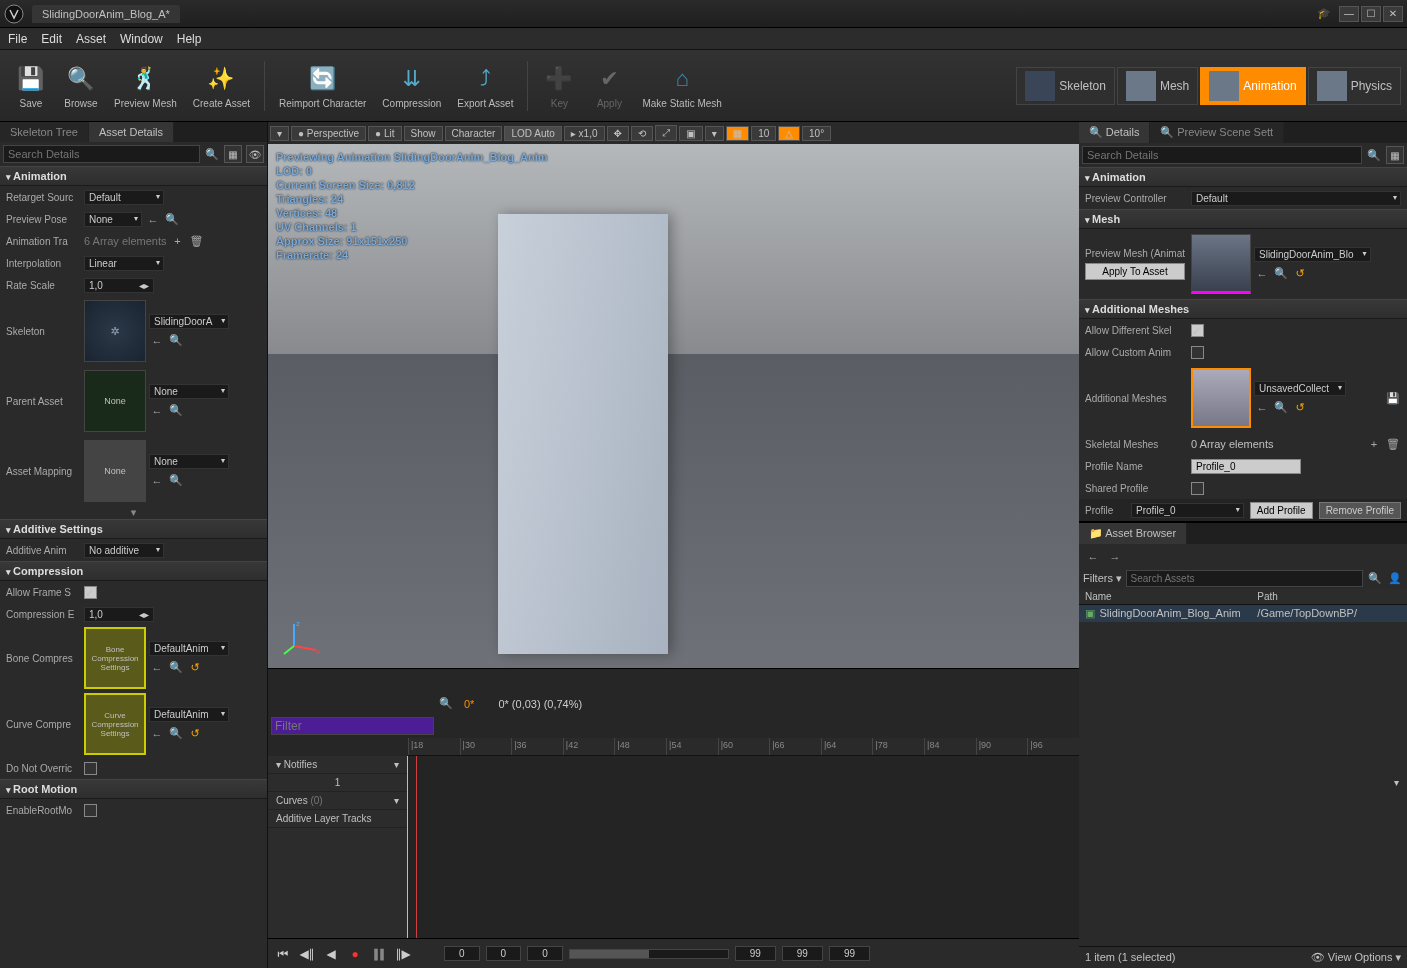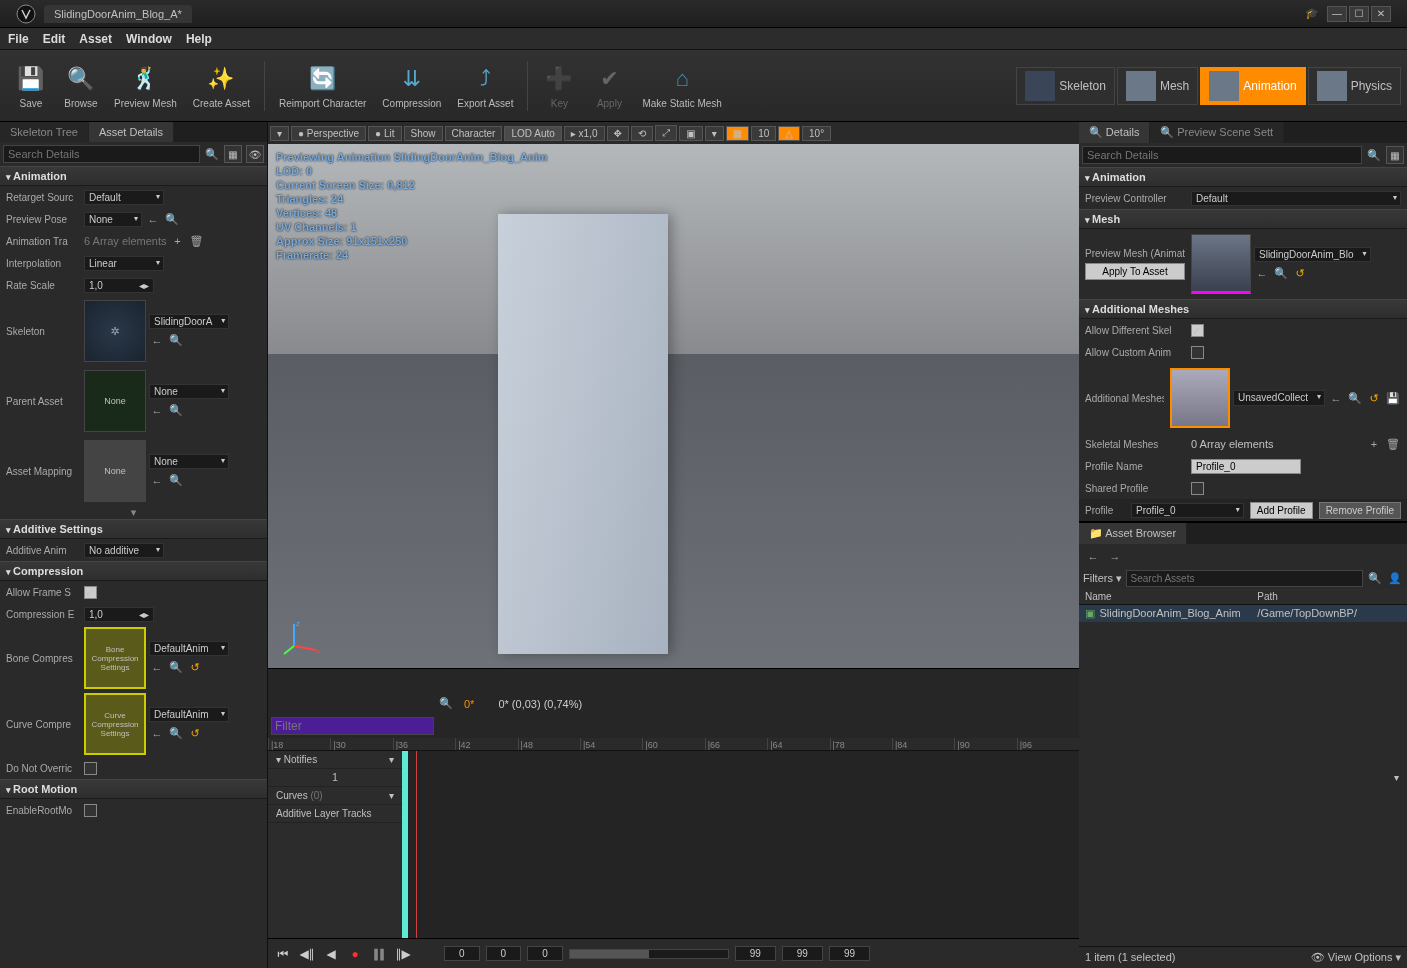--- a/index.html
+++ b/index.html
@@ -1,24 +1,24 @@
 <!DOCTYPE html>
 <html><head>
 <meta charset="utf-8">
 <style>
 * { box-sizing: border-box; margin: 0; padding: 0; font-family: "Segoe UI", Tahoma, sans-serif; }
 body { background: #1a1a1a; color: #c0c0c0; font-size: 11px; overflow: hidden; width: 1407px; height: 968px; }
-.titlebar { background: linear-gradient(#2a2a2a,#1f1f1f); height: 28px; display:flex; align-items:center; padding:0 16px; border-bottom:1px solid #000;}
+.titlebar { background: linear-gradient(#2a2a2a,#1f1f1f); height: 28px; display:flex; align-items:center; padding:0 4px; border-bottom:1px solid #000;}
 .titlebar .ue-logo { width:20px; height:20px; margin-right:8px; display:inline-flex;}
 .titlebar .tab { background:#353535; padding:3px 10px; border-radius:3px 3px 0 0; font-size:11px;}
 .titlebar .spacer{flex:1}
 .titlebar .winctl { display:flex; gap:2px;}
 .titlebar .winctl div{ width:20px; height:16px; background:#3a3a3a; border:1px solid #555; display:flex; align-items:center; justify-content:center; font-size:10px;}
 .menubar{ background:#2c2c2c; height:22px; display:flex; align-items:center; padding:0 8px; gap:14px; border-bottom:1px solid #111;}
-.menubar span{ font-size:12px; color:#ddd;font-weight:bold;}
+.menubar span{ font-size:12px; color:#ddd;}
 .toolbar{ background:linear-gradient(#323232,#282828); height:72px; display:flex; align-items:center; padding:0 6px; border-bottom:1px solid #000;}
 .tbtn{ display:flex; flex-direction:column; align-items:center; justify-content:center; padding:0 8px; height:66px; color:#bbb; font-size:10px; gap:2px;}
 .tbtn .ico{ width:34px; height:34px; display:flex; align-items:center; justify-content:center; font-size:22px; }
 .tbtn.dim{ opacity:.4;}
 .sep{ width:1px; height:50px; background:#444; margin:0 6px;}
 .modebtns{ margin-left:auto; display:flex; gap:2px;}
 .modebtn{ display:flex; align-items:center; gap:4px; padding:3px 8px; background:#2f2f2f; border:1px solid #444; font-size:12px;}
 .modebtn.active{ background:#ff8c00; color:#fff; border-color:#ff8c00;}
 .modebtn .thumb{ width:30px; height:30px; background:#555;}
 .main{ display:flex; height:calc(968px - 28px - 22px - 72px);}
@@ -50,21 +50,21 @@
 .vpoverlay{ position:absolute; top:6px; left:8px; color:#7aa9d8; font-size:11px; line-height:14px; font-weight:bold; text-shadow:0 0 2px #000;}
 .doorL{ position:absolute; left:230px; top:70px; width:170px; height:440px; background:linear-gradient(100deg,#c8d0da,#a8b2c0); box-shadow:4px 0 12px rgba(0,0,0,.3);}
 .doorR{ position:absolute; left:330px; top:90px; width:70px; height:400px; background:linear-gradient(100deg,#9aa4b2,#7a8492);}
 .axisgizmo{ position:absolute; left:14px; bottom:10px; width:40px; height:40px;}
 .timeline{ height:300px; background:#262626; border-top:1px solid #000; display:flex; flex-direction:column;}
 .tlhdr{ display:flex; align-items:center; padding:3px; gap:4px;}
 .tlhdr input{ flex:0 0 90px; background:#4c1d95; border:1px solid #444; color:#999; padding:1px 3px; font-size:12px;margin-top:45px;}
 .tlruler{ height:18px; background:#2a2a2a; border-bottom:1px solid #111; position:relative; display:flex;}
 .tlruler .tick{ flex:1; border-left:1px solid #444; font-size:9px; color:#888; padding-left:2px; padding-top:2px;}
 .tltracks{ display:flex; flex:1;}
-.tracknames{ width:140px; background:#2c2c2c; border-right:6px solid #5eead4;}
+.tracknames{ width:140px; background:#2c2c2c; border-right:1px solid #5eead4;}
 .trackrow{ padding:3px 8px; font-size:10px; border-bottom:1px solid #222; display:flex; justify-content:space-between;}
 .trackarea{ flex:1; background:#242424; position:relative;}
 .playhead{ position:absolute; left:8px; top:0; bottom:0; width:1px; background:#d04040;}
 .playctl{ height:30px; background:#2a2a2a; display:flex; align-items:center; padding:0 6px; gap:6px; border-top:1px solid #000;}
 .playctl .pbtn{ width:18px; height:18px; display:flex; align-items:center; justify-content:center; font-size:12px; color:#ccc;}
 .playctl .rec{ color:#ff3030;}
 .framebox{ background:#1a1a1a; border:1px solid #444; padding:1px 14px; font-size:10px; color:#ccc;}
 .slider{ flex:0 0 160px; height:10px; background:#1a1a1a; border:1px solid #444; position:relative;}
 .slider .hndl{ position:absolute; left:0; width:50%; height:100%; background:#555;}
 .rightpanel{ width:328px; background:#2a2a2a; display:flex; flex-direction:column;}
@@ -379,21 +379,21 @@
       </div>
     </div>
 
     <div class="timeline">
       <div class="tlhdr">
         <input placeholder="Filter" style="">
         <span class="iconbtn">🔍</span>
         <span style="color:#ff8c00;margin-left:6px;">0*</span>
         <span style="margin-left:20px;color:#ccc;">0* (0,03) (0,74%)</span>
       </div>
-      <div style="display:flex;flex-direction:column;">
+      <div style="display:flex;">
         <div style="width:140px;"></div>
         <div class="tlruler" style="flex:1;">
           <div class="tick">|18</div>
           <div class="tick">|30</div>
           <div class="tick">|36</div>
           <div class="tick">|42</div>
           <div class="tick">|48</div>
           <div class="tick">|54</div>
           <div class="tick">|60</div>
           <div class="tick">|66</div>
@@ -493,21 +493,21 @@
     <div class="proprow">
         <div class="lbl" style="width:100px">Allow Custom Anim</div>
         <div class="ctrl">
           <div class="chk" style="background:#333"></div>
         </div>
       </div>
     <div class="proprow" style="height:70px;">
       <div class="lbl" style="width:100px">Additional Meshes</div>
       <div class="ctrl">
           <div class="skelthumb" style="border:2px solid #ff8c00;background:linear-gradient(#aab,#778)"></div>
-        <div style="display:flex;gap:3px;">
+        <div style="display:flex;flex-direction:column;gap:3px;">
           <div class="dropdown">UnsavedCollect</div>
           <div style="display:flex;gap:3px;">
               <span class="iconbtn">←</span>
               <span class="iconbtn">🔍</span>
               <span class="iconbtn" style="color:#fa0">↺</span>
             </div>
         </div>
         <span class="iconbtn" style="margin-left:auto">💾</span>
       </div>
     </div>

